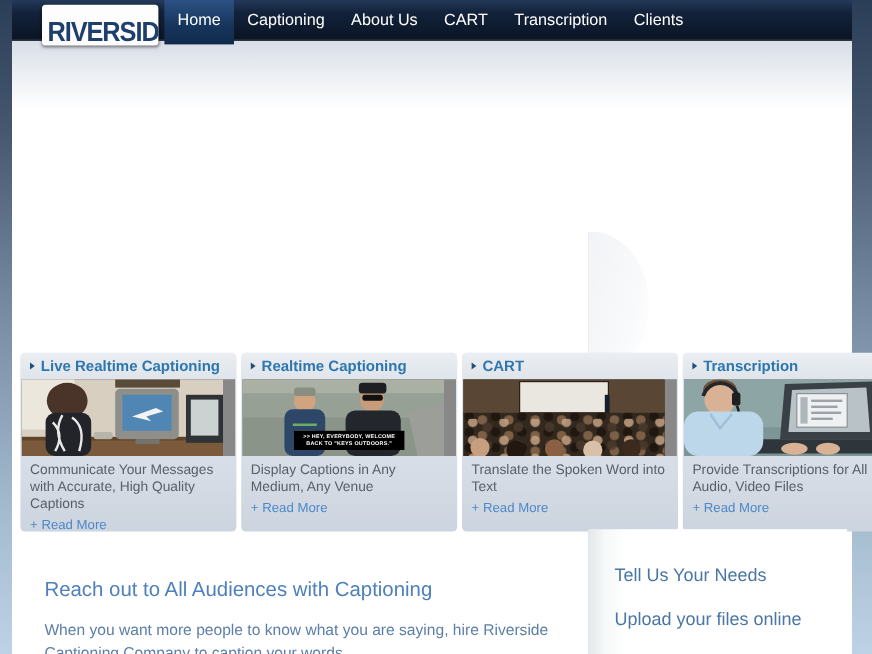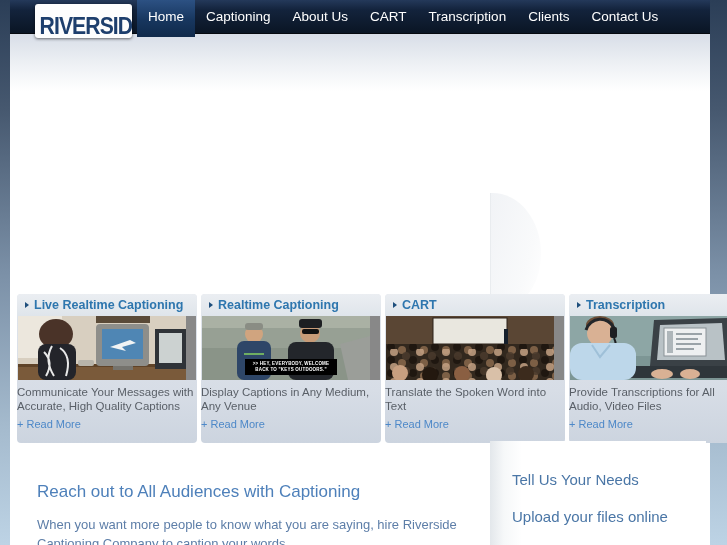--- a/index.html
+++ b/index.html
@@ -35,21 +35,21 @@
   .card-header{height:22px;display:flex;align-items:center;padding:0 8px;cursor:pointer;
     background:linear-gradient(180deg,#ebeef2,#dfe5eb);}
   .tri{width:0;height:0;border-left:4px solid #1e4e7c;border-top:3.5px solid transparent;
     border-bottom:3.5px solid transparent;margin-right:5px;flex:0 0 auto;}
   .card-title{color:#2e76ae;font-weight:bold;font-size:12.5px;white-space:nowrap;}
   .card-img{position:relative;height:64px;margin:0 1px;overflow:hidden;cursor:pointer;background:#888;}
   .card-img svg{display:block;}
   .cap-overlay{position:absolute;left:50%;bottom:5px;transform:translateX(-50%);width:86px;
     background:#000;color:#fff;font-size:4.5px;line-height:6px;text-align:center;
     font-weight:bold;padding:2px 3px;letter-spacing:.2px;}
-  .card-body{padding:5px 0 0;}
+  .card-body{padding:5px 8px 0;}
   .card-desc{margin:0;color:#595f67;font-size:11.5px;line-height:14px;}
   .read-more{display:inline-block;margin-top:5px;color:#4d88c8;font-size:11px;
     text-decoration:none;cursor:pointer;}
 
   
   .intro{position:absolute;left:27px;top:440px;width:445px;}
   .intro h1{margin:9px 0 13px;font-size:17px;font-weight:normal;color:#4e80ba;}
   .intro p{margin:0;font-size:13px;line-height:19px;color:#5d7ea8;}
   .side-panel{position:absolute;left:480px;top:408px;width:216px;bottom:0;
     background:linear-gradient(90deg,#e3e7eb 0%,#f6f8f9 14px,#ffffff 32px);
@@ -67,21 +67,20 @@
       <div class="logo">
         <span>RIVERSIDE</span>
       </div>
       <div class="nav-items">
         <a class="nav-item active">Home</a>
         <a class="nav-item">Captioning</a>
         <a class="nav-item">About Us</a>
         <a class="nav-item">CART</a>
         <a class="nav-item">Transcription</a>
         <a class="nav-item">Clients</a>
-        <a class="nav-item">Contact Us</a>
       </div>
     </div>
 
     <div class="content">
       <div class="swirl"></div>
 
       <div class="cards">
 
         <div class="card">
           <div class="card-header">

